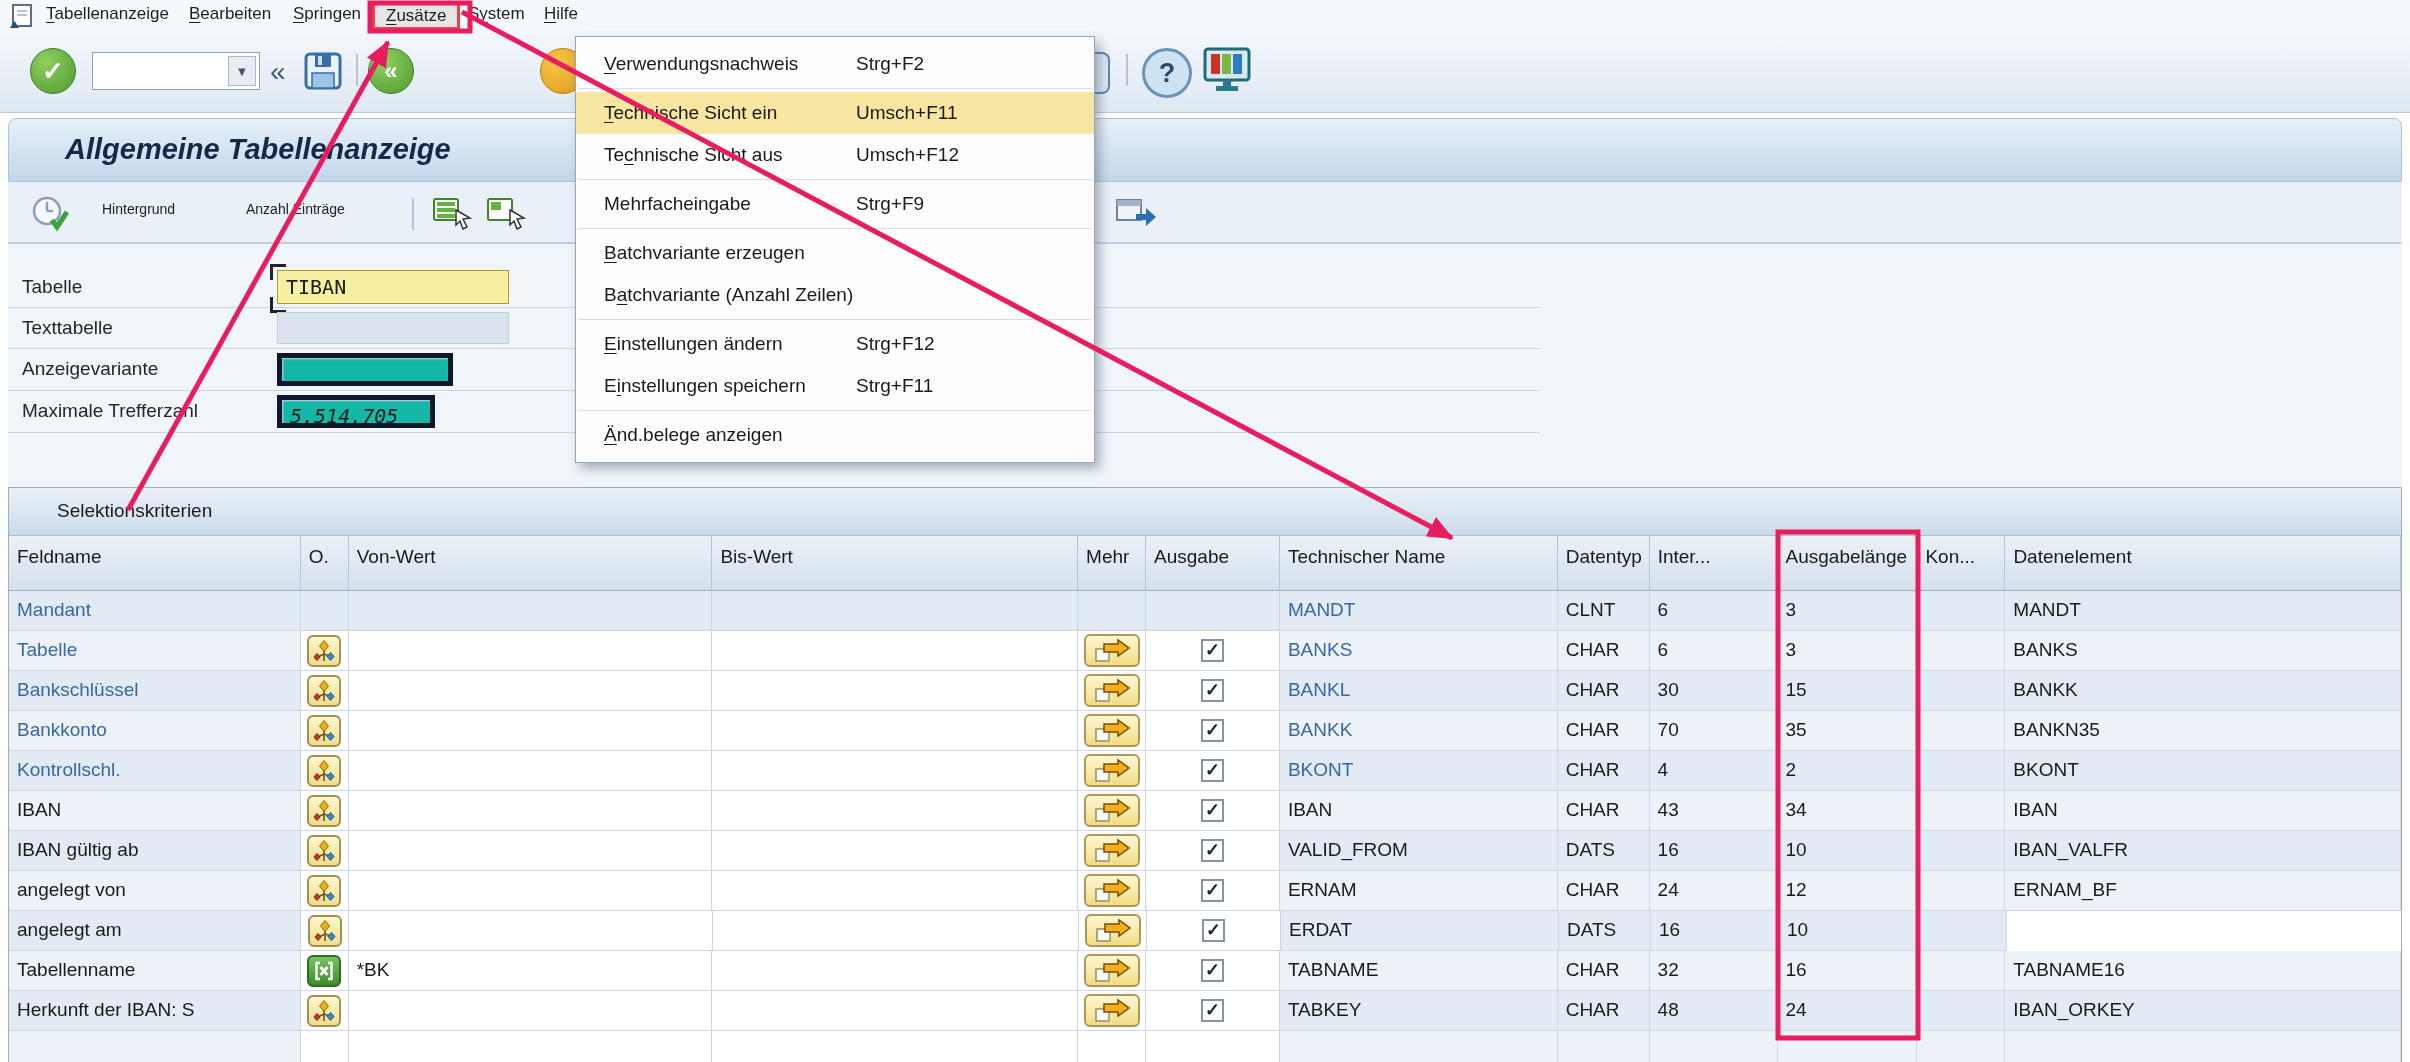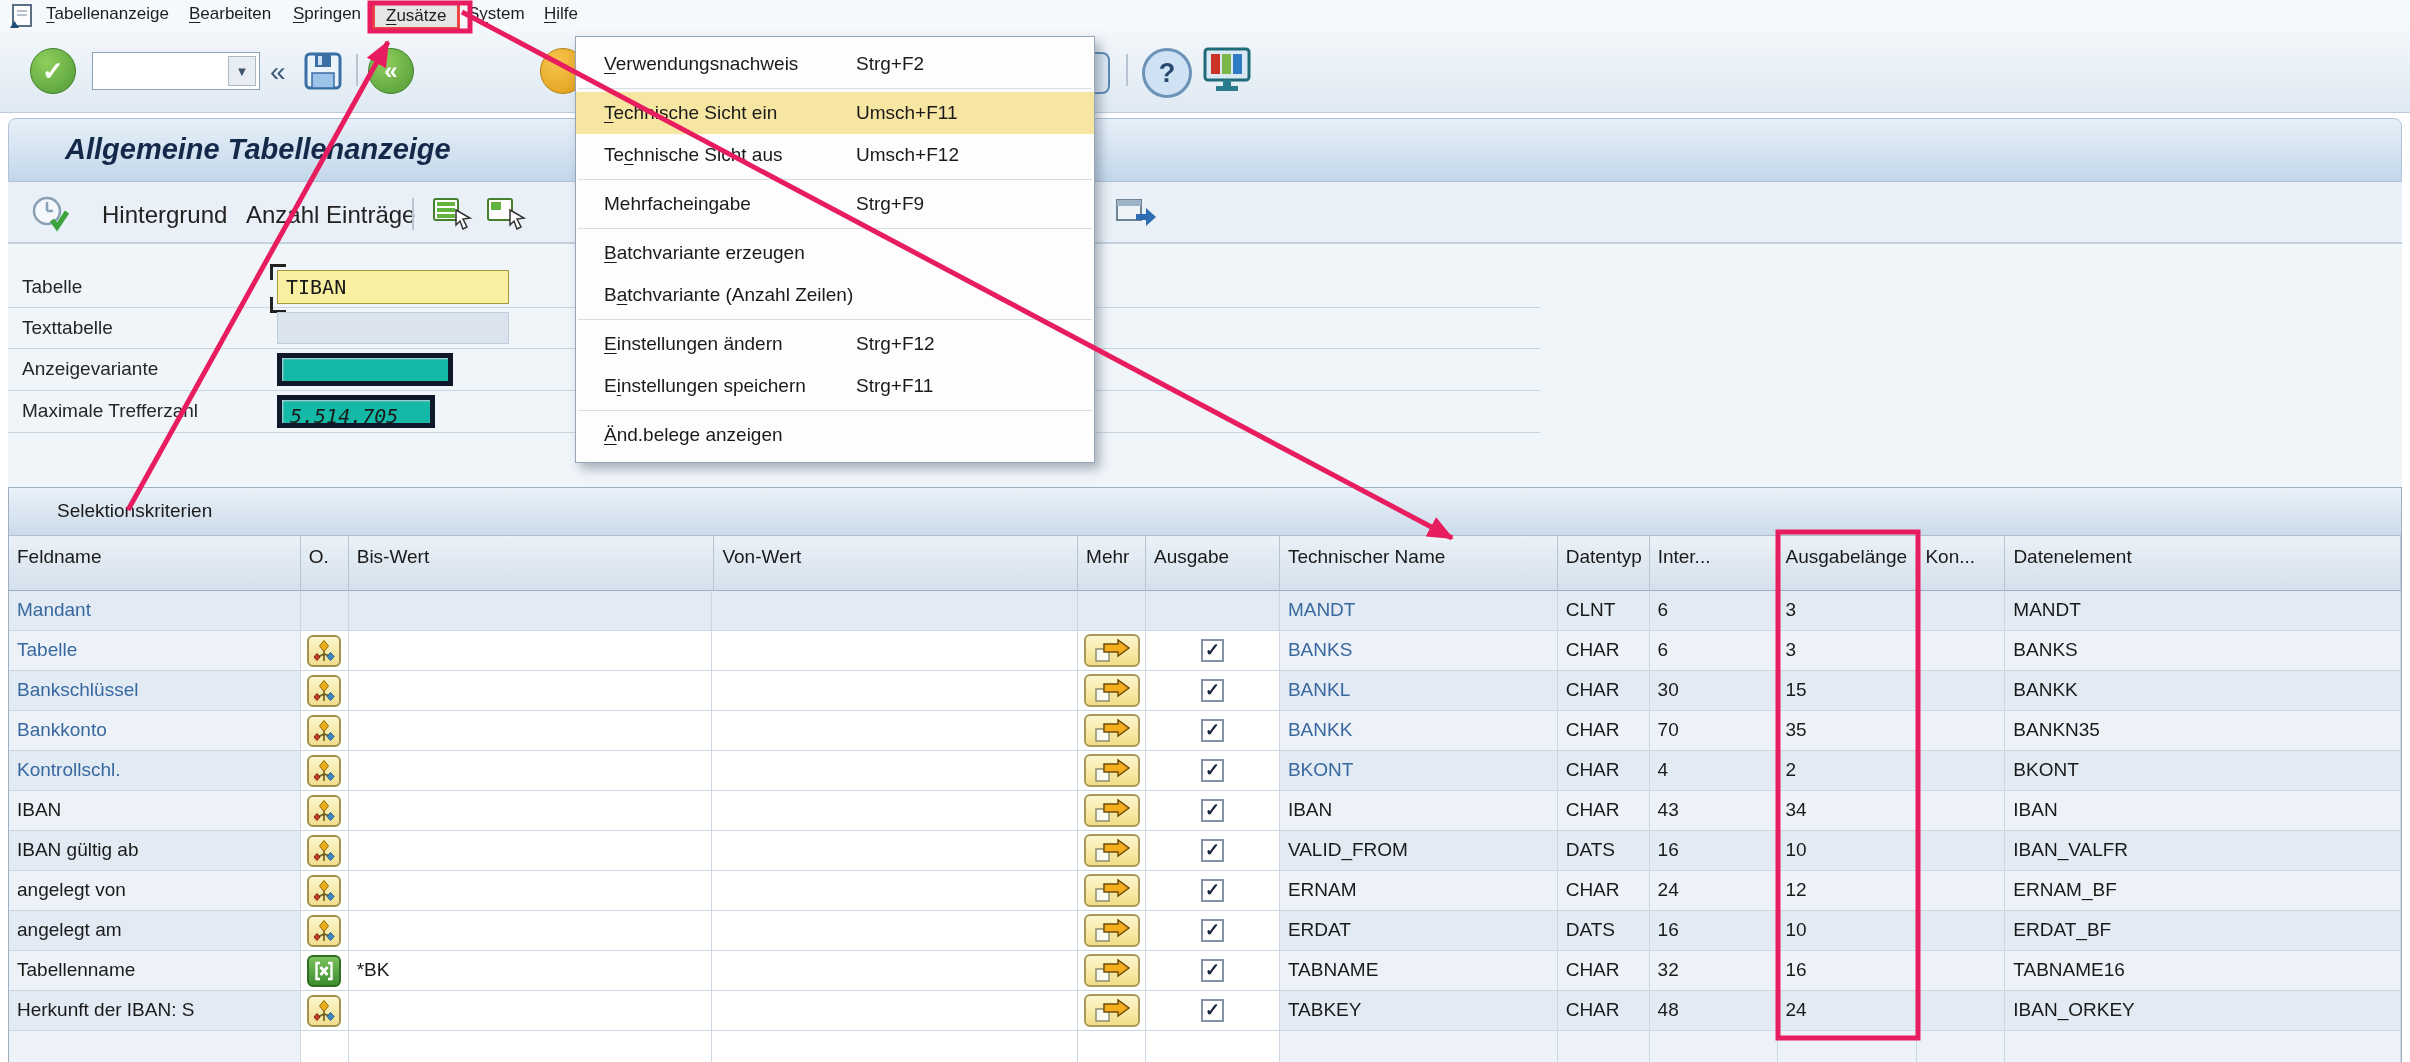--- a/index.html
+++ b/index.html
@@ -29,21 +29,21 @@
   .clipped{position:absolute;left:1095px;top:22px;width:13px;height:38px;background:#dce8f4;
            border:2px solid #5b87b5;border-left:none;border-radius:0 8px 8px 0;}
   .monitoric{position:absolute;left:1202px;top:16px;}
   
   .titlebar{position:absolute;left:8px;top:118px;width:2394px;height:64px;
             background:linear-gradient(#e7f0f9,#c3d7ea);border:1px solid #aec3d8;border-radius:8px 8px 0 0;box-sizing:border-box;}
   .titlebar span{position:absolute;left:56px;top:14px;font-size:29px;font-weight:bold;font-style:italic;color:#14294a;}
   
   .apptoolbar{position:absolute;left:8px;top:182px;width:2394px;height:62px;background:#e9f0f7;
               border-bottom:2px solid #c2d0de;box-sizing:border-box;}
-  .app-btn{position:absolute;top:14px;font-size:24px;color:#222;padding:5px 10px;white-space:nowrap;}
+  .app-btn{position:absolute;top:14px;font-size:14px;color:#222;padding:5px 10px;white-space:nowrap;}
   .app-ic{position:absolute;top:12px;}
   
   .formarea{position:absolute;left:8px;top:244px;width:2394px;height:818px;background:#f0f5fa;}
   .fsep{position:absolute;left:0;width:1532px;height:1px;background:#c9d5e2;}
   .flabel{position:absolute;left:22px;font-size:19px;color:#262626;white-space:nowrap;}
   .ffield{position:absolute;left:277px;box-sizing:border-box;font-size:20px;line-height:32px;padding:0 8px;
           font-family:"DejaVu Sans Mono",monospace;}
   .f-yellow{background:#f8f0a0;border:1px solid #a89a3c;}
   .f-ro{background:#dbe3ed;border:1px solid #c0cddb;}
   .f-in{background:#14b8a6;border:5px solid #0f172a;box-shadow:inset 1px 1px 2px #c8d2dd;font-style:italic;}
@@ -192,22 +192,22 @@
   <div class="bracket" style="left:270px;top:297px;border-left:3px solid #222;border-bottom:3px solid #222;"></div>
   <div class="ffield f-ro" style="top:312px;width:232px;height:32px;"></div>
   <div class="ffield f-in" style="top:353px;width:176px;height:33px;"></div>
   <div class="ffield f-in" style="top:395px;width:158px;height:33px;">5.514.705</div>
 
   <div class="selgroup">
     <div class="selbar">Selektionskriterien</div>
     <div class="trow" id="thead">
         <div class="hcell" style="width: 292px;">Feldname</div>
         <div class="hcell" style="width: 48px;">O.</div>
+        <div class="hcell" style="width: 364px;">Von-Wert</div>
         <div class="hcell" style="width: 366px;">Bis-Wert</div>
-        <div class="hcell" style="width: 364px;">Von-Wert</div>
         <div class="hcell" style="width: 68px;">Mehr</div>
         <div class="hcell" style="width: 134px;">Ausgabe</div>
         <div class="hcell" style="width: 278px;">Technischer Name</div>
         <div class="hcell" style="width: 92px;">Datentyp</div>
         <div class="hcell" style="width: 128px;">Inter...</div>
         <div class="hcell" style="width: 140px;">Ausgabelänge</div>
         <div class="hcell" style="width: 88px;">Kon...</div>
         <div class="hcell" style="width: 396px;">Datenelement</div>
       </div>
     <div id="tbody">
@@ -472,21 +472,20 @@
             </span>
           </div>
           <div class="dcell bg-w c-center" style="width: 134px;">
             <span class="cb">✓</span>
           </div>
           <div class="dcell bg-a" style="width: 278px;">ERDAT</div>
           <div class="dcell bg-a" style="width: 92px;">DATS</div>
           <div class="dcell bg-a" style="width: 128px;">16</div>
           <div class="dcell bg-a" style="width: 140px;">10</div>
           <div class="dcell bg-a" style="width: 88px;"></div>
-          <div class="dcell bg-a" style="width: 396px;">ERDAT_BF</div>
         </div>
         <div class="trow">
           <div class="dcell bg-b" style="width: 292px;">Tabellenname</div>
           <div class="dcell bg-w c-center" style="width: 48px;">
             <span class="oicon green">
               <svg width="24" height="24" viewBox="0 0 24 24">
                 <path d="M8 4 L4.5 4 L4.5 20 L8 20 M16 4 L19.5 4 L19.5 20 L16 20" stroke="#fff" stroke-width="2.4" fill="none"></path>
                 <path d="M8.5 8 L15.5 16 M15.5 8 L8.5 16" stroke="#fff" stroke-width="2.8"></path>
               </svg>
             </span>

